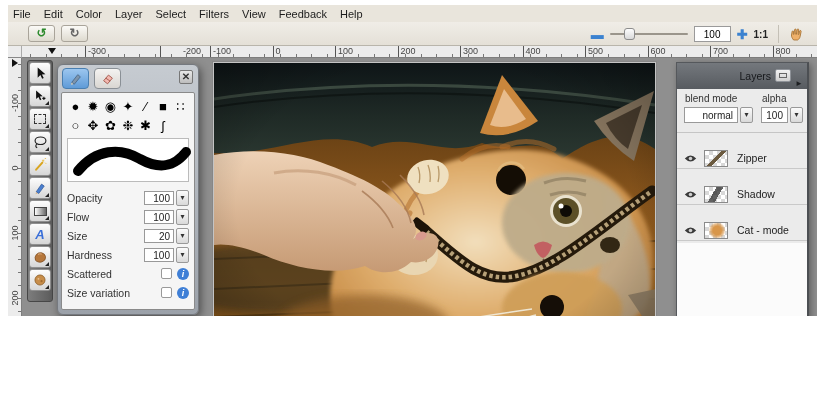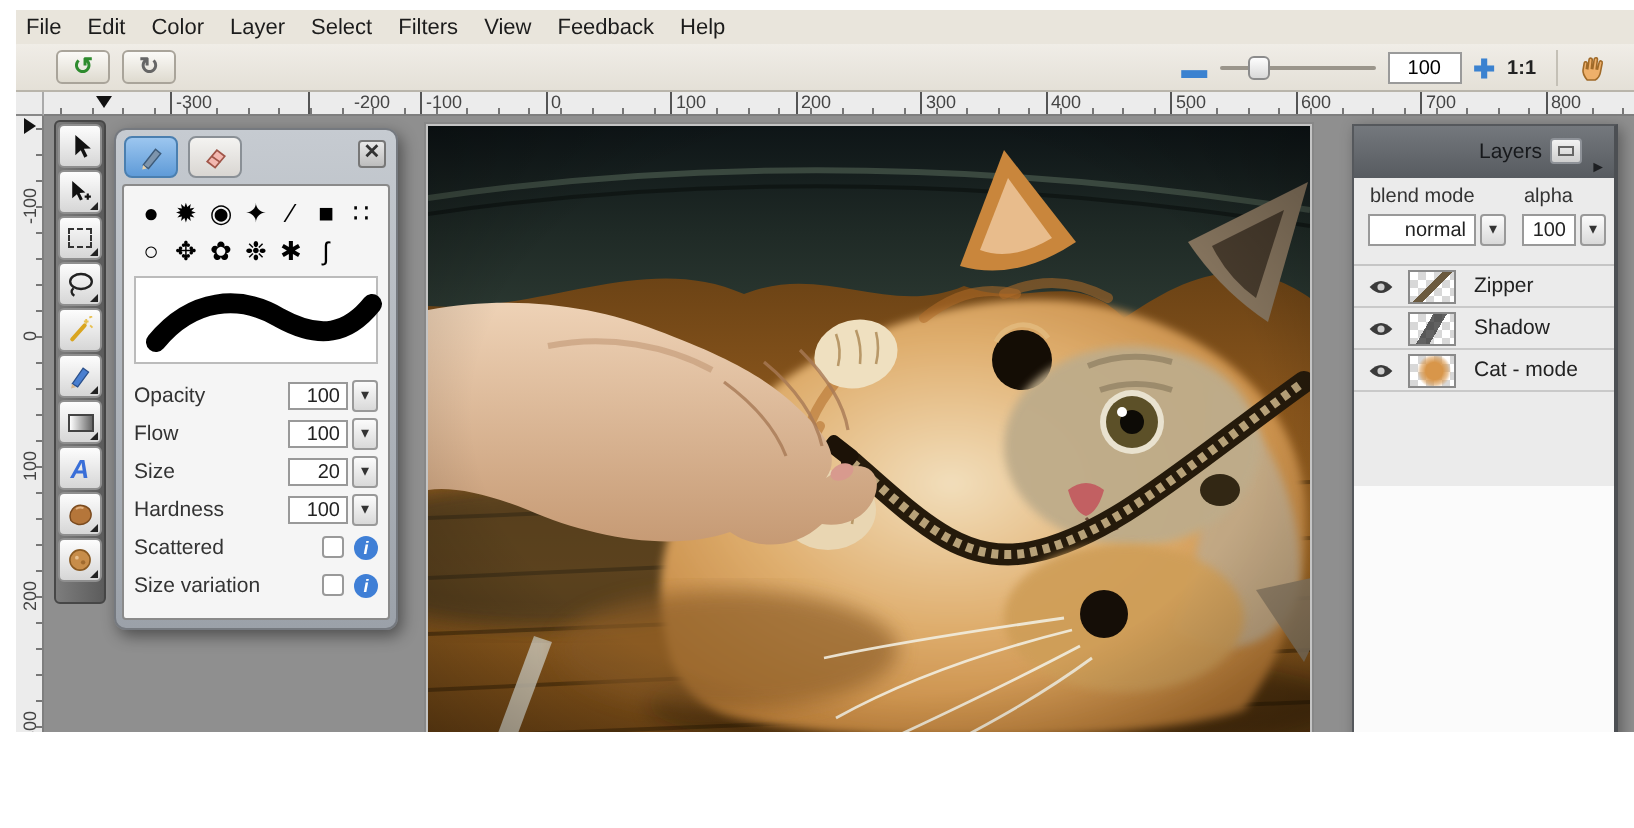--- a/index.html
+++ b/index.html
@@ -1,17 +1,17 @@
 <!DOCTYPE html>
 <html><head>
 <meta charset="utf-8">
 <style>
   html,body{margin:0;padding:0;background:#fff;}
   body{font-family:"Liberation Sans",sans-serif;-webkit-font-smoothing:antialiased;}
-  .screen{position:relative;width:817px;height:366px;background:#fff;overflow:hidden;}
+  .screen{position:relative;width:817px;height:316px;background:#fff;overflow:hidden;}
   .screen *{box-sizing:border-box;}
 
   
   .menubar{position:absolute;left:8px;top:5px;width:809px;height:17px;background:#e9e5dc;
     display:flex;align-items:center;gap:13px;padding-left:5px;font-size:11px;color:#1c1c1c;}
   .menubar span{cursor:default;}
 
   
   .toolbar{position:absolute;left:8px;top:22px;width:809px;height:24px;
     background:linear-gradient(#f0ede7,#e4e0d7);border-bottom:1px solid #b9b5ab;}
@@ -85,21 +85,21 @@
     background:linear-gradient(#f2f2f2,#cfcfcf);}
   .lp-min i{position:absolute;left:3px;top:3px;width:8px;height:5px;border:1px solid #666;display:block;}
   .lp-arrow{position:absolute;right:4px;top:8px;font-size:8px;color:#1d1f22;}
   .lp-labels{position:absolute;left:0;top:30px;width:100%;font-size:10px;color:#333;}
   .lp-labels .bm{position:absolute;left:8px;}
   .lp-labels .al{position:absolute;left:85px;}
   .lp-controls{position:absolute;left:0;top:44px;width:100%;height:20px;}
   .selbox{position:absolute;height:16px;border:1px solid #999;background:#fff;font-size:10px;padding:2px 4px 0;color:#222;}
   .lp-sep{position:absolute;left:0;top:69px;width:100%;height:1px;background:#c5c5c5;}
   .lrows{position:absolute;left:0;top:70px;width:100%;}
-  .lrow{position:relative;height:21px;border-bottom:1px solid #c9c9c9;font-size:10.5px;color:#222;}
+  .lrow{position:relative;height:21px;border-bottom:1px solid #c9c9c9;font-size:10.5px;color:#222;margin-top:15px;}
   .lrow.sel{background:#4a82c3;color:#102a44;border-bottom-color:#3c6ea8;}
   .eyebox{position:absolute;left:6px;top:4px;width:15px;height:12px;display:flex;align-items:center;justify-content:center;}
   .lrow.sel .eyebox{background:#dfe2e6;border:1px solid #6b6f74;}
   .thumb{position:absolute;left:27px;top:2px;width:24px;height:17px;border:1px solid #8a8a8a;
     background-image:conic-gradient(#d8d8d8 25%,#fff 25% 50%,#d8d8d8 50% 75%,#fff 75%);background-size:8px 8px;}
   .thumb .ov{position:absolute;inset:0;}
   .ov-zipper{background:linear-gradient(135deg,transparent 44%,#6b5a3f 44% 58%,transparent 58%);}
   .ov-face{background:radial-gradient(circle at 50% 55%,#c9a46a 0 34%,transparent 45%);}
   .ov-shadow{background:linear-gradient(120deg,transparent 38%,rgba(45,45,45,.75) 38% 60%,transparent 60%);}
   .ov-catcopy{background:radial-gradient(circle at 55% 50%,#d8964a 0 30%,rgba(216,150,74,.55) 48%,transparent 60%);}
@@ -149,21 +149,21 @@
           <path d="M4.6 14c-1.3-1.6-2.3-3.3-2.1-5l.6-3.4c.1-.6.5-.8.9-.7.4.1.6.5.5 1l-.3 2.3.7.2.6-4.5c.1-.6.5-.9 1-.8.5.1.7.5.6 1.1l-.4 4 .7.1.7-4.6c.1-.6.5-.9 1-.8.5.1.7.6.6 1.1l-.6 4.4.7.1.8-3.4c.1-.5.5-.8 1-.6.5.1.6.5.5 1.1l-.9 4.6c-.3 1.7-1.2 3-2.6 3.8z" fill="#eeb06a" stroke="#a06a28" stroke-width=".8"></path>
         </svg>
       </span>
     </div>
   </div>
 
   <div class="corner"></div>
   <div class="ruler-h">
     <div class="marker-h"></div>
   <span class="hlabel" style="left: 63px;">-300</span>
-      <span class="hlabel" style="left: 132px; padding-left: 22px;">-200</span>
+      <span class="hlabel" style="left: 138px; padding-left: 22px;">-200</span>
       <span class="hlabel" style="left: 188px;">-100</span>
       <span class="hlabel" style="left: 250.5px;">0</span>
       <span class="hlabel" style="left: 313px;">100</span>
       <span class="hlabel" style="left: 375.5px;">200</span>
       <span class="hlabel" style="left: 438px;">300</span>
       <span class="hlabel" style="left: 500.5px;">400</span>
       <span class="hlabel" style="left: 563px;">500</span>
       <span class="hlabel" style="left: 625.5px;">600</span>
       <span class="hlabel" style="left: 688px;">700</span>
       <span class="hlabel" style="left: 750.5px;">800</span>

